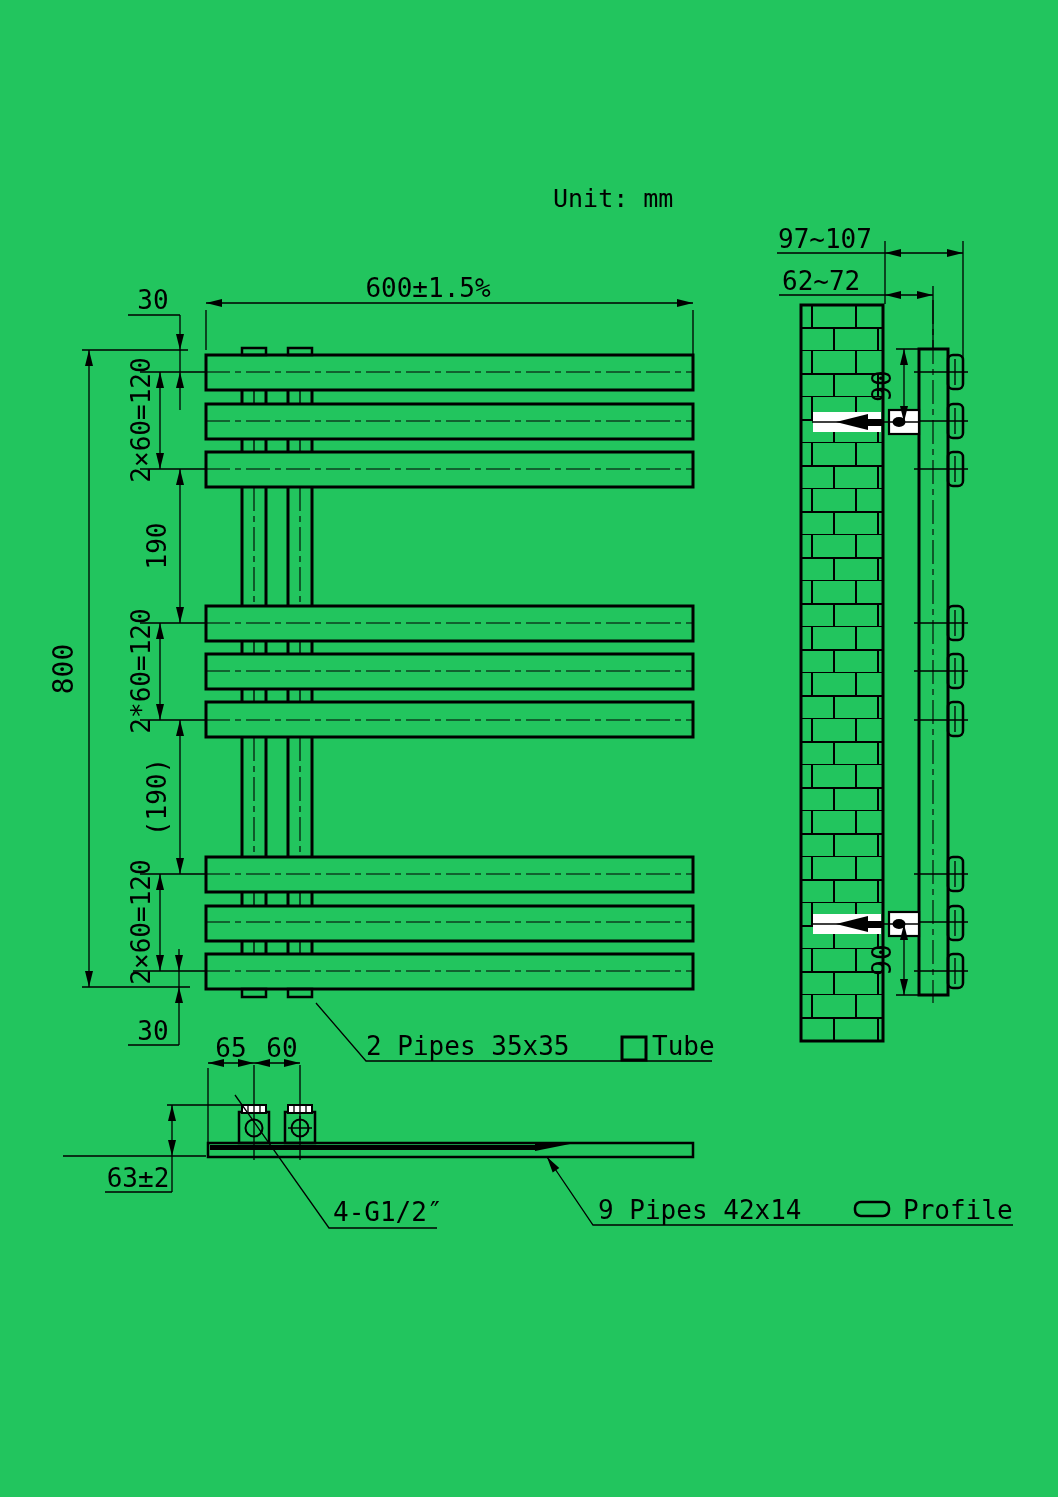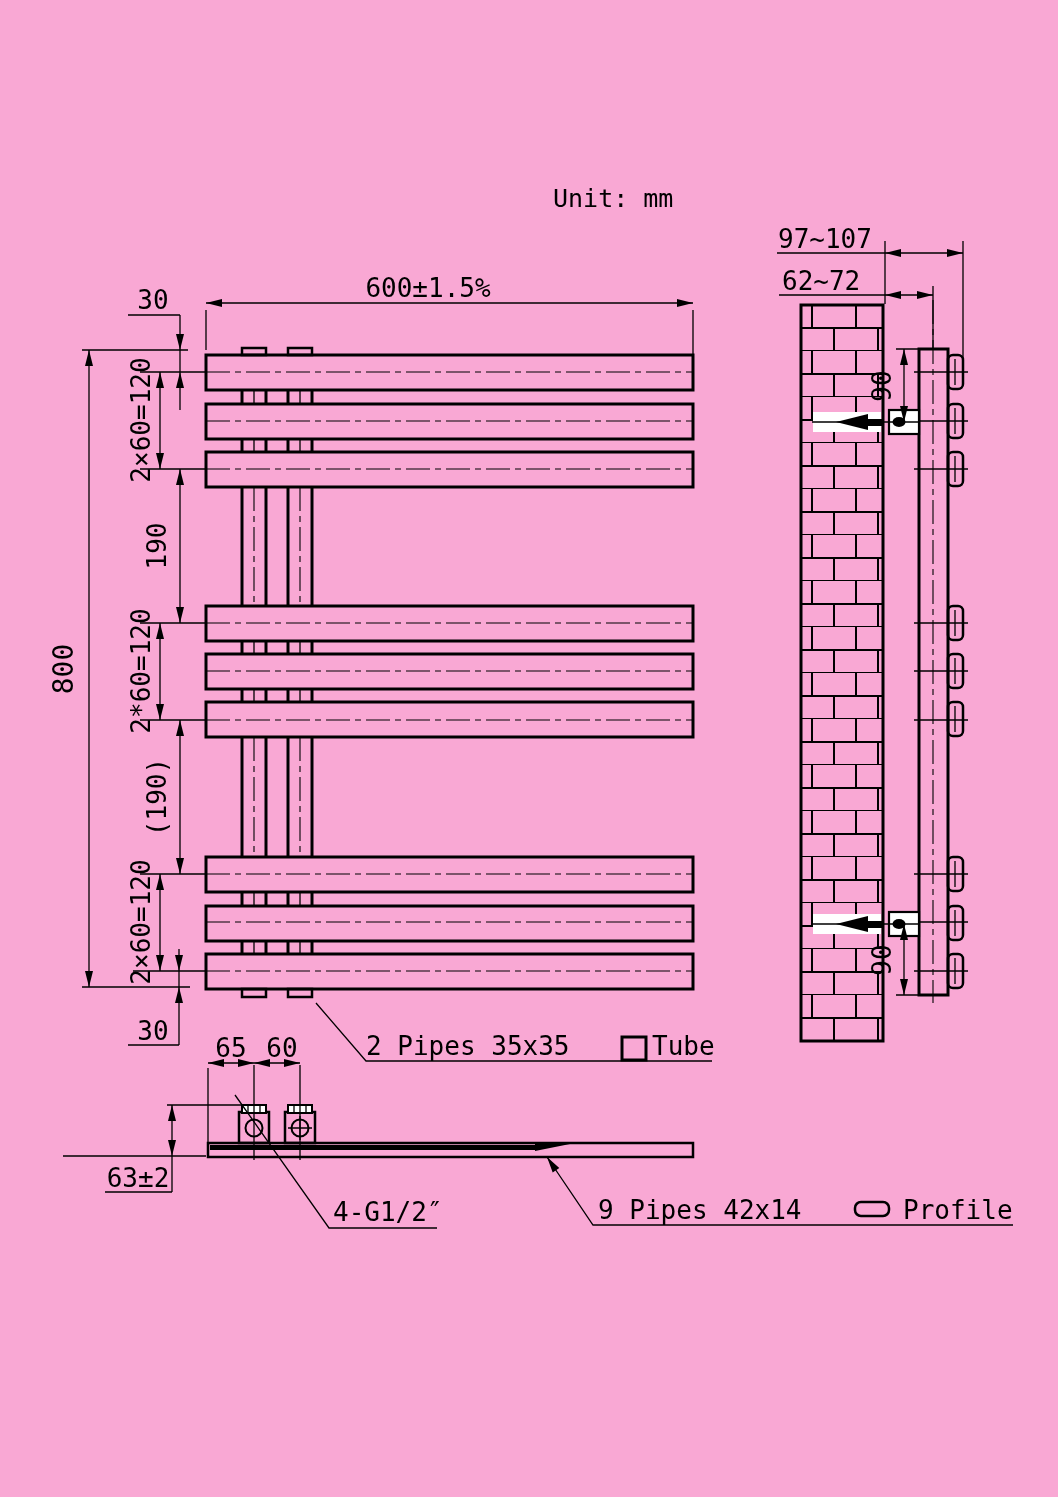--- a/index.html
+++ b/index.html
@@ -1,16 +1,16 @@
 <!DOCTYPE html>
 <html><head>
 <meta charset="utf-8">
 <style>
   html,body{margin:0;padding:0;background:#fff}
-  .page{width:1058px;height:1497px;background:#f9a8d4;position:relative}
+  .page{width:1058px;height:1497px;background:#22c55e;position:relative}
   svg{display:block}
   .t{font-family:"DejaVu Sans Mono","Liberation Mono",monospace;fill:#000;font-size:26px}
   .s25{font-size:25px}
   .s28{font-size:28px}
   .mid{text-anchor:middle}
   .thin{stroke:#000;stroke-width:1.3;fill:none}
   .thick{stroke:#000;stroke-width:3;fill:none}
   .med{stroke:#000;stroke-width:2.5;fill:none}
   .cl{stroke:#000;stroke-width:1.1;fill:none;stroke-dasharray:24 5 6 5}
 </style>

